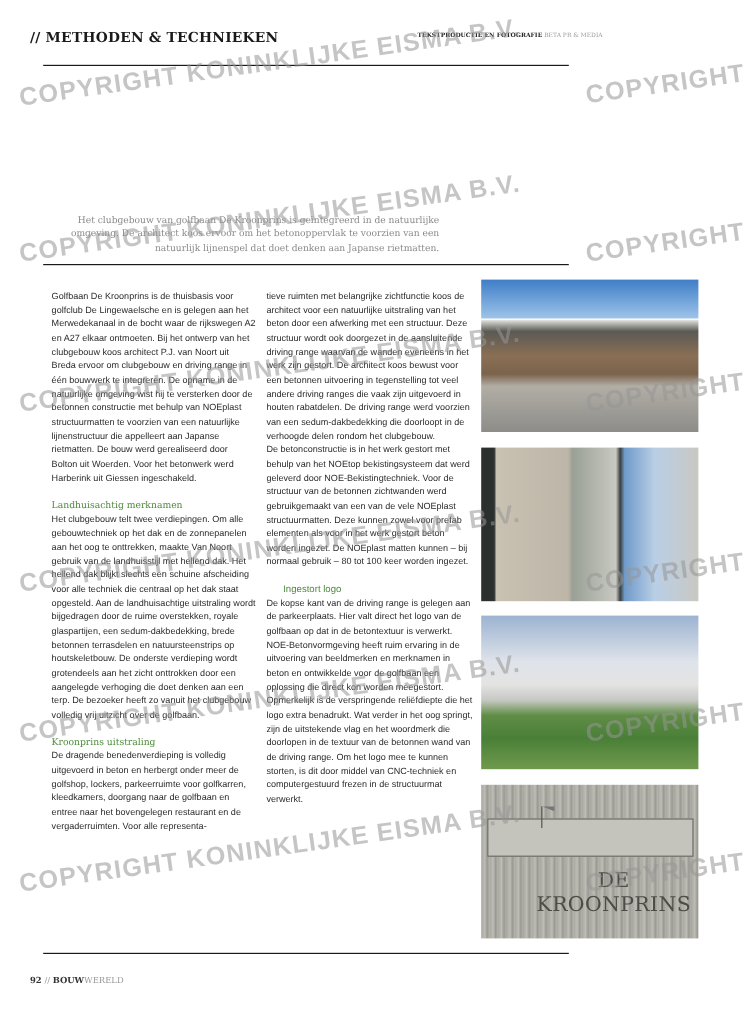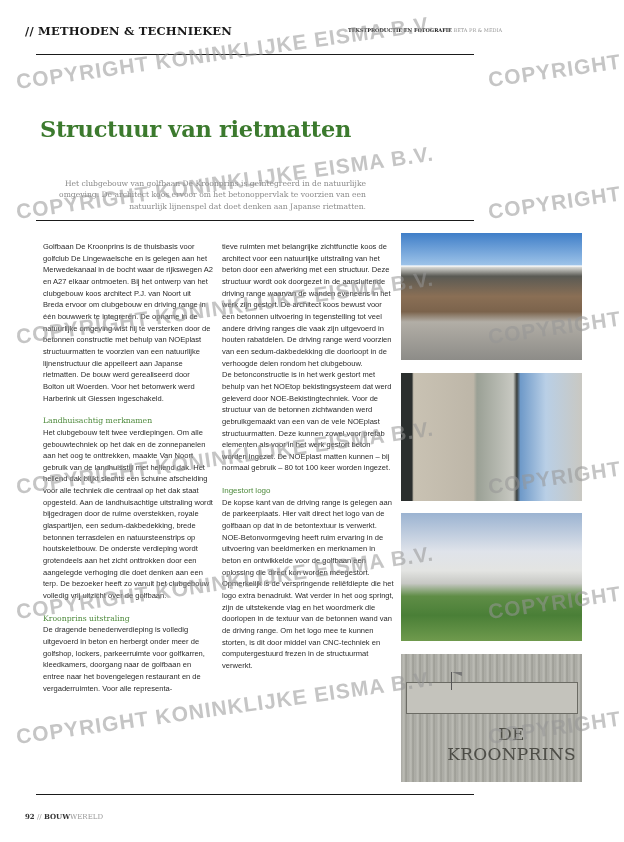--- a/index.html
+++ b/index.html
@@ -9,21 +9,21 @@
   .credits b { font-weight: bold; }
   .credits span.light { color: #999; }
   .rule { position: absolute; left: 36px; width: 438px; height: 0; border-top: 1px solid #1a1a1a; }
   .title { position: absolute; left: 40px; top: 117px; margin: 0; font-family: "DejaVu Serif", serif; font-weight: bold; font-size: 22.5px; line-height: 25px; color: #3c7a2e; letter-spacing: -0.3px; }
   .lead { position: absolute; left: 36px; top: 178px; width: 330px; font-family: "DejaVu Serif", serif; font-size: 7.6px; line-height: 11.3px; color: #8a8a8a; text-align: right; }
   .col { position: absolute; top: 241px; font-size: 7.55px; line-height: 11.65px; color: #2b2b2b; }
   .col1 { left: 43px; width: 170px; }
   .col2 { left: 222px; width: 172px; }
   .col p { margin: 0; }
   .col .sub { font-family: "DejaVu Serif", serif; color: #4e8a3c; font-size: 7.7px; margin-top: 11px; }
-  .col2 .sub2 { font-family: "Liberation Sans", sans-serif; color: #4e8a3c; font-size: 8px; margin-top: 11px; }
+  .col2 .sub2 { font-family: "Liberation Sans", sans-serif; color: #4e8a3c; font-size: 8px; margin-top: 11px; margin-left: 14px; }
   .photo { position: absolute; left: 401px; width: 181px; overflow: hidden; }
   .ph1 { top: 233px; height: 127px; background: linear-gradient(180deg, #3f7ec8 0%, #9cc2e8 25%, #ffffff 26%, #d8d8d4 27%, #5a5a54 34%, #8a6f55 50%, #7b634c 62%, #b2aea6 70%, #8d8c88 100%); }
   .ph2 { top: 373px; height: 128px; background: linear-gradient(90deg, #2b2f2e 0%, #2b2f2e 6%, #c9c2b3 7%, #bdb6a8 40%, #9aa095 42%, #c8c9c2 62%, #3a3e3c 64%, #6f9ac9 66%, #b9cfe6 80%, #c9c8c2 100%); }
   .ph3 { top: 513px; height: 128px; background: linear-gradient(180deg, #9bb3d1 0%, #dfe3ea 30%, #e3e4e2 45%, #c7c8c4 55%, #5f8d46 65%, #4a7f37 80%, #6f9a4d 100%); }
   .ph4 { top: 654px; height: 128px; background: repeating-linear-gradient(90deg, #a8a8a2 0px, #bdbdb6 3px, #9a9a93 5px, #b3b3ac 7px); }
   .ph4 .relief { position: absolute; left: 5px; top: 28px; width: 170px; height: 30px; border: 1px solid #6b6b64; background: #c4c3bc; }
   .ph4 .brand { position: absolute; left: 0; right: 0; top: 70px; text-align: center; font-family: "DejaVu Serif", serif; font-size: 17px; color: #4d4d47; letter-spacing: 0.3px; padding-left: 40px; }
   .ph4 .flag { position: absolute; left: 50px; top: 18px; width: 0; height: 18px; border-left: 1px solid #555; }
   .ph4 .flag::after { content: ""; position: absolute; left: 0; top: 0; border-left: 10px solid transparent; border-top: 4px solid #777; }
   .footer { position: absolute; left: 25px; top: 812px; font-family: "DejaVu Serif", serif; font-size: 7px; color: #333; }
@@ -36,21 +36,21 @@
 <body>
 
 <div class="section-label">// METHODEN &amp; TECHNIEKEN</div>
 <div class="credits">
   <b>TEKSTPRODUCTIE EN FOTOGRAFIE</b>
   <span class="light">BETA PR &amp; MEDIA</span>
 </div>
 <div class="rule" style="top:54px;"></div>
 
 <h1 class="title">
-  <span>Structuur van rietmatten</span><br>
+  <br>
 </h1>
 <div class="lead">Het clubgebouw van golfbaan De Kroonprins is geïntegreerd in de natuurlijke omgeving. De architect koos ervoor om het betonoppervlak te voorzien van een natuurlijk lijnenspel dat doet denken aan Japanse rietmatten.</div>
 <div class="rule" style="top:220px;"></div>
 
 <div class="col col1">
   <p>Golfbaan De Kroonprins is de thuisbasis voor golfclub De Lingewaelsche en is gelegen aan het Merwedekanaal in de bocht waar de rijkswegen A2 en A27 elkaar ontmoeten. Bij het ontwerp van het clubgebouw koos architect P.J. van Noort uit Breda ervoor om clubgebouw en driving range in één bouwwerk te integreren. De opname in de natuurlijke omgeving wist hij te versterken door de betonnen constructie met behulp van NOEplast structuurmatten te voorzien van een natuurlijke lijnenstructuur die appelleert aan Japanse rietmatten. De bouw werd gerealiseerd door Bolton uit Woerden. Voor het betonwerk werd Harberink uit Giessen ingeschakeld.</p>
   <div class="sub">Landhuisachtig merknamen</div>
   <p>Het clubgebouw telt twee verdiepingen. Om alle gebouwtechniek op het dak en de zonnepanelen aan het oog te onttrekken, maakte Van Noort gebruik van de landhuisstijl met hellend dak. Het hellend dak blijkt slechts een schuine afscheiding voor alle techniek die centraal op het dak staat opgesteld. Aan de landhuisachtige uitstraling wordt bijgedragen door de ruime overstekken, royale glaspartijen, een sedum-dakbedekking, brede betonnen terrasdelen en natuursteenstrips op houtskeletbouw. De onderste verdieping wordt grotendeels aan het zicht onttrokken door een aangelegde verhoging die doet denken aan een terp. De bezoeker heeft zo vanuit het clubgebouw volledig vrij uitzicht over de golfbaan.</p>
   <div class="sub">Kroonprins uitstraling</div>
   <p>De dragende benedenverdieping is volledig uitgevoerd in beton en herbergt onder meer de golfshop, lockers, parkeerruimte voor golfkarren, kleedkamers, doorgang naar de golfbaan en entree naar het bovengelegen restaurant en de vergaderruimten. Voor alle representa-</p>

